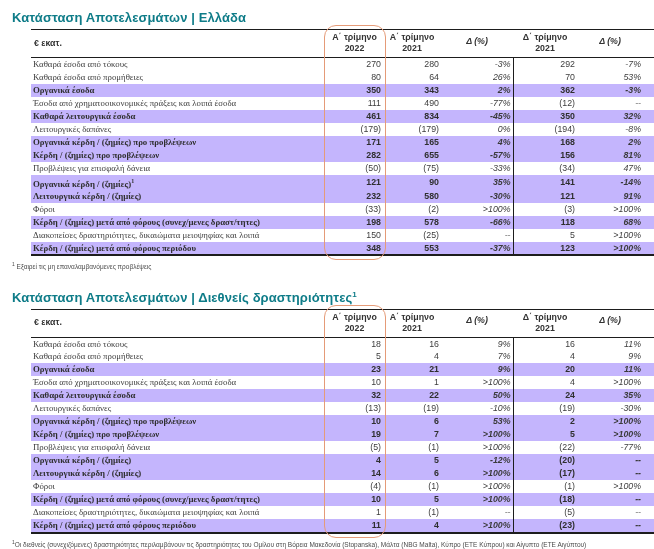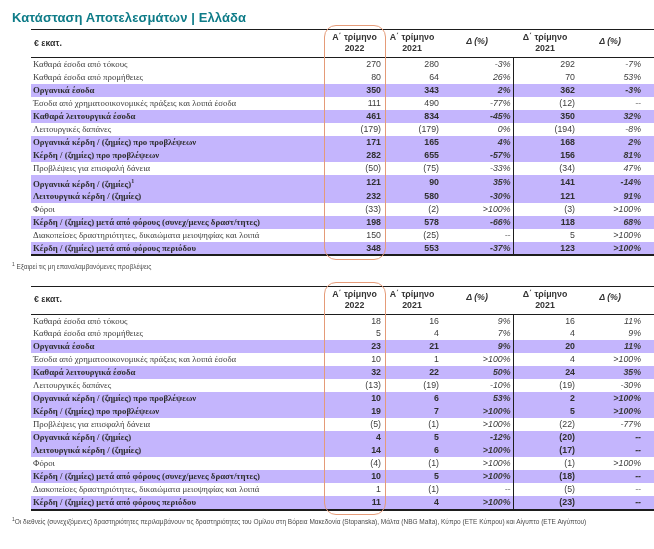--- a/index.html
+++ b/index.html
@@ -255,20 +255,21 @@
               <td></td>
             </tr>
           </tbody>
       </table>
       <div class="oval"></div>
     </div>
     <p class="foot"><sup>1</sup><span> Εξαιρεί τις μη επαναλαμβανόμενες προβλέψεις</span></p>
   </section>
 
   <section class="section2">
+    <h2 class="tbl-title"><span>Κατάσταση Αποτελεσμάτων | Διεθνείς δραστηριότητες</span><sup>1</sup></h2>
     <div class="twrap">
       <table class="fin">
         <colgroup>
           <col style="width:295px">
             <col style="width:57px">
             <col style="width:58px">
             <col style="width:72px">
             <col style="width:64px">
             <col style="width:66px">
             <col style="width:28px">

